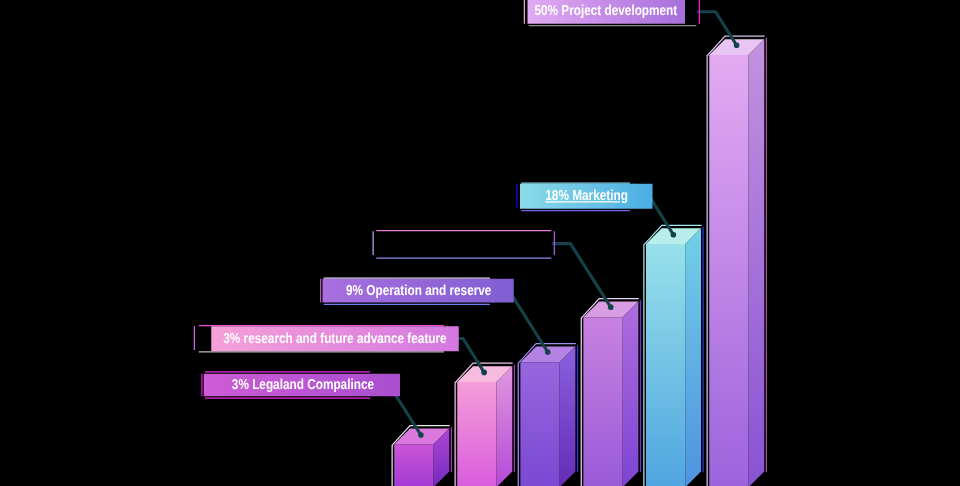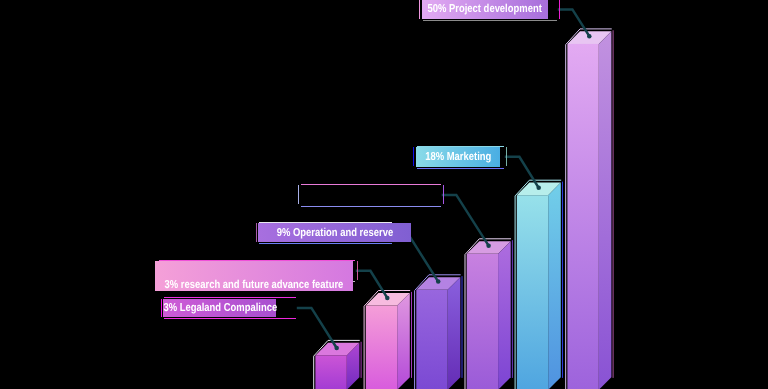--- a/index.html
+++ b/index.html
@@ -119,46 +119,46 @@
       <polyline points="441.70000000000005,194.9 456.30000000000007,194.9 488.6,245.7" fill="none" stroke="#14414a" stroke-width="2.5" stroke-linejoin="miter" stroke-linecap="butt"></polyline>
       <circle cx="488.6" cy="245.7" r="2.25" fill="#14414a"></circle>
       <polyline points="504.8,156.8 519.4,156.8 538.7,187.8" fill="none" stroke="#14414a" stroke-width="2.5" stroke-linejoin="miter" stroke-linecap="butt"></polyline>
       <circle cx="538.7" cy="187.8" r="2.25" fill="#14414a"></circle>
       <polyline points="557.8,9.4 572.4,9.4 589.3,36.2" fill="none" stroke="#14414a" stroke-width="2.5" stroke-linejoin="miter" stroke-linecap="butt"></polyline>
       <circle cx="589.3" cy="36.2" r="2.25" fill="#14414a"></circle>
     </svg>
 <div class="edge" style="position: absolute; left: 164.4px; top: 297.2px; width: 131.4px; height: 1px; background: rgb(236, 47, 224);"></div>
     <div class="edge" style="position: absolute; left: 164.4px; top: 318.2px; width: 131.4px; height: 1px; background: rgb(238, 40, 220);"></div>
     <div class="edge" style="position: absolute; left: 160.8px; top: 298.9px; width: 1px; height: 18.1px; background: rgb(232, 16, 224);"></div>
-    <div class="tag" style="left: 163.4px; top: 298.5px; width: 113px; height: 18.9px; background: linear-gradient(90deg, rgb(206, 92, 214), rgb(168, 79, 208));">
+    <div class="tag" style="left: 163.4px; top: 298.5px; width: 157px; height: 18.9px; background: linear-gradient(90deg, rgb(206, 92, 214), rgb(168, 79, 208));">
       <span>3% Legaland Compalince</span>
     </div>
     <div class="edge" style="position: absolute; left: 158.5px; top: 259.7px; width: 196.3px; height: 1px; background: rgb(240, 79, 216);"></div>
     <div class="edge" style="position: absolute; left: 158.5px; top: 281.3px; width: 196.3px; height: 1px; background: rgb(185, 185, 192);"></div>
     <div class="edge" style="position: absolute; left: 154.9px; top: 261.4px; width: 1px; height: 18.7px; background: rgb(200, 104, 232);"></div>
     <div class="edge" style="position: absolute; left: 357.1px; top: 261.4px; width: 1px; height: 18.7px; background: rgb(200, 88, 152);"></div>
-    <div class="tag" style="left: 155px; top: 261px; width: 198.3px; height: 30px; background: linear-gradient(90deg, rgb(245, 160, 216), rgb(212, 120, 224)); align-items: flex-end;">
+    <div class="tag" style="left: 169px; top: 261px; width: 198.3px; height: 20px; background: linear-gradient(90deg, rgb(245, 160, 216), rgb(212, 120, 224));">
       <span>3% research and future advance feature</span>
     </div>
     <div class="edge" style="position: absolute; left: 259.2px; top: 221.5px; width: 132.5px; height: 1px; background: rgb(232, 232, 238);"></div>
     <div class="edge" style="position: absolute; left: 259.2px; top: 243.3px; width: 132.5px; height: 1px; background: rgb(107, 126, 245);"></div>
     <div class="edge" style="position: absolute; left: 255.8px; top: 223.2px; width: 1px; height: 18.9px; background: rgb(168, 91, 168);"></div>
     <div class="edge" style="position: absolute; left: 393.9px; top: 223.2px; width: 1px; height: 18.9px; background: rgb(122, 122, 200);"></div>
     <div class="tag" style="left: 258.2px; top: 222.8px; width: 153px; height: 19.7px; background: linear-gradient(90deg, rgb(168, 111, 223), rgb(128, 95, 210));">
       <span>9% Operation and reserve</span>
     </div>
     <div class="edge" style="position: absolute; left: 301.3px; top: 183.7px; width: 139.4px; height: 1px; background: rgb(232, 122, 216);"></div>
     <div class="edge" style="position: absolute; left: 301.3px; top: 205.6px; width: 139.4px; height: 1px; background: rgb(138, 140, 240);"></div>
     <div class="edge" style="position: absolute; left: 297.8px; top: 185.4px; width: 1px; height: 19px; background: rgb(168, 176, 232);"></div>
     <div class="edge" style="position: absolute; left: 442.9px; top: 185.4px; width: 1px; height: 19px; background: rgb(168, 88, 232);"></div>
     <div class="edge" style="position: absolute; left: 417px; top: 145.6px; width: 86.8px; height: 1px; background: rgb(138, 216, 232);"></div>
     <div class="edge" style="position: absolute; left: 417px; top: 167.5px; width: 86.8px; height: 1px; background: rgb(106, 108, 240);"></div>
     <div class="edge" style="position: absolute; left: 412.8px; top: 147.3px; width: 1px; height: 19px; background: rgb(16, 16, 232);"></div>
     <div class="edge" style="position: absolute; left: 506px; top: 147.3px; width: 1px; height: 19px; background: rgb(120, 176, 168);"></div>
-    <div class="tag" style="left: 416px; top: 146.9px; width: 84px; height: 19.8px; background: linear-gradient(90deg, rgb(138, 219, 232), rgb(74, 174, 227));">
+    <div class="tag" style="left: 416px; top: 146.9px; width: 106px; height: 19.8px; background: linear-gradient(90deg, rgb(138, 219, 232), rgb(74, 174, 227)); text-decoration: underline;">
       <span>18% Marketing</span>
     </div>
     <div class="edge" style="position: absolute; left: 422.5px; top: 20.1px; width: 134.3px; height: 1px; background: rgb(139, 139, 139);"></div>
     <div class="edge" style="position: absolute; left: 418.8px; top: -0.1px; width: 1px; height: 19px; background: rgb(240, 152, 224);"></div>
     <div class="edge" style="position: absolute; left: 559px; top: -0.1px; width: 1px; height: 19px; background: rgb(236, 32, 212);"></div>
     <div class="tag" style="left: 421.5px; top: -0.5px; width: 126px; height: 19.8px; background: linear-gradient(90deg, rgb(226, 170, 242), rgb(167, 110, 219));">
       <span>50% Project development</span>
     </div>
   </div>
 

